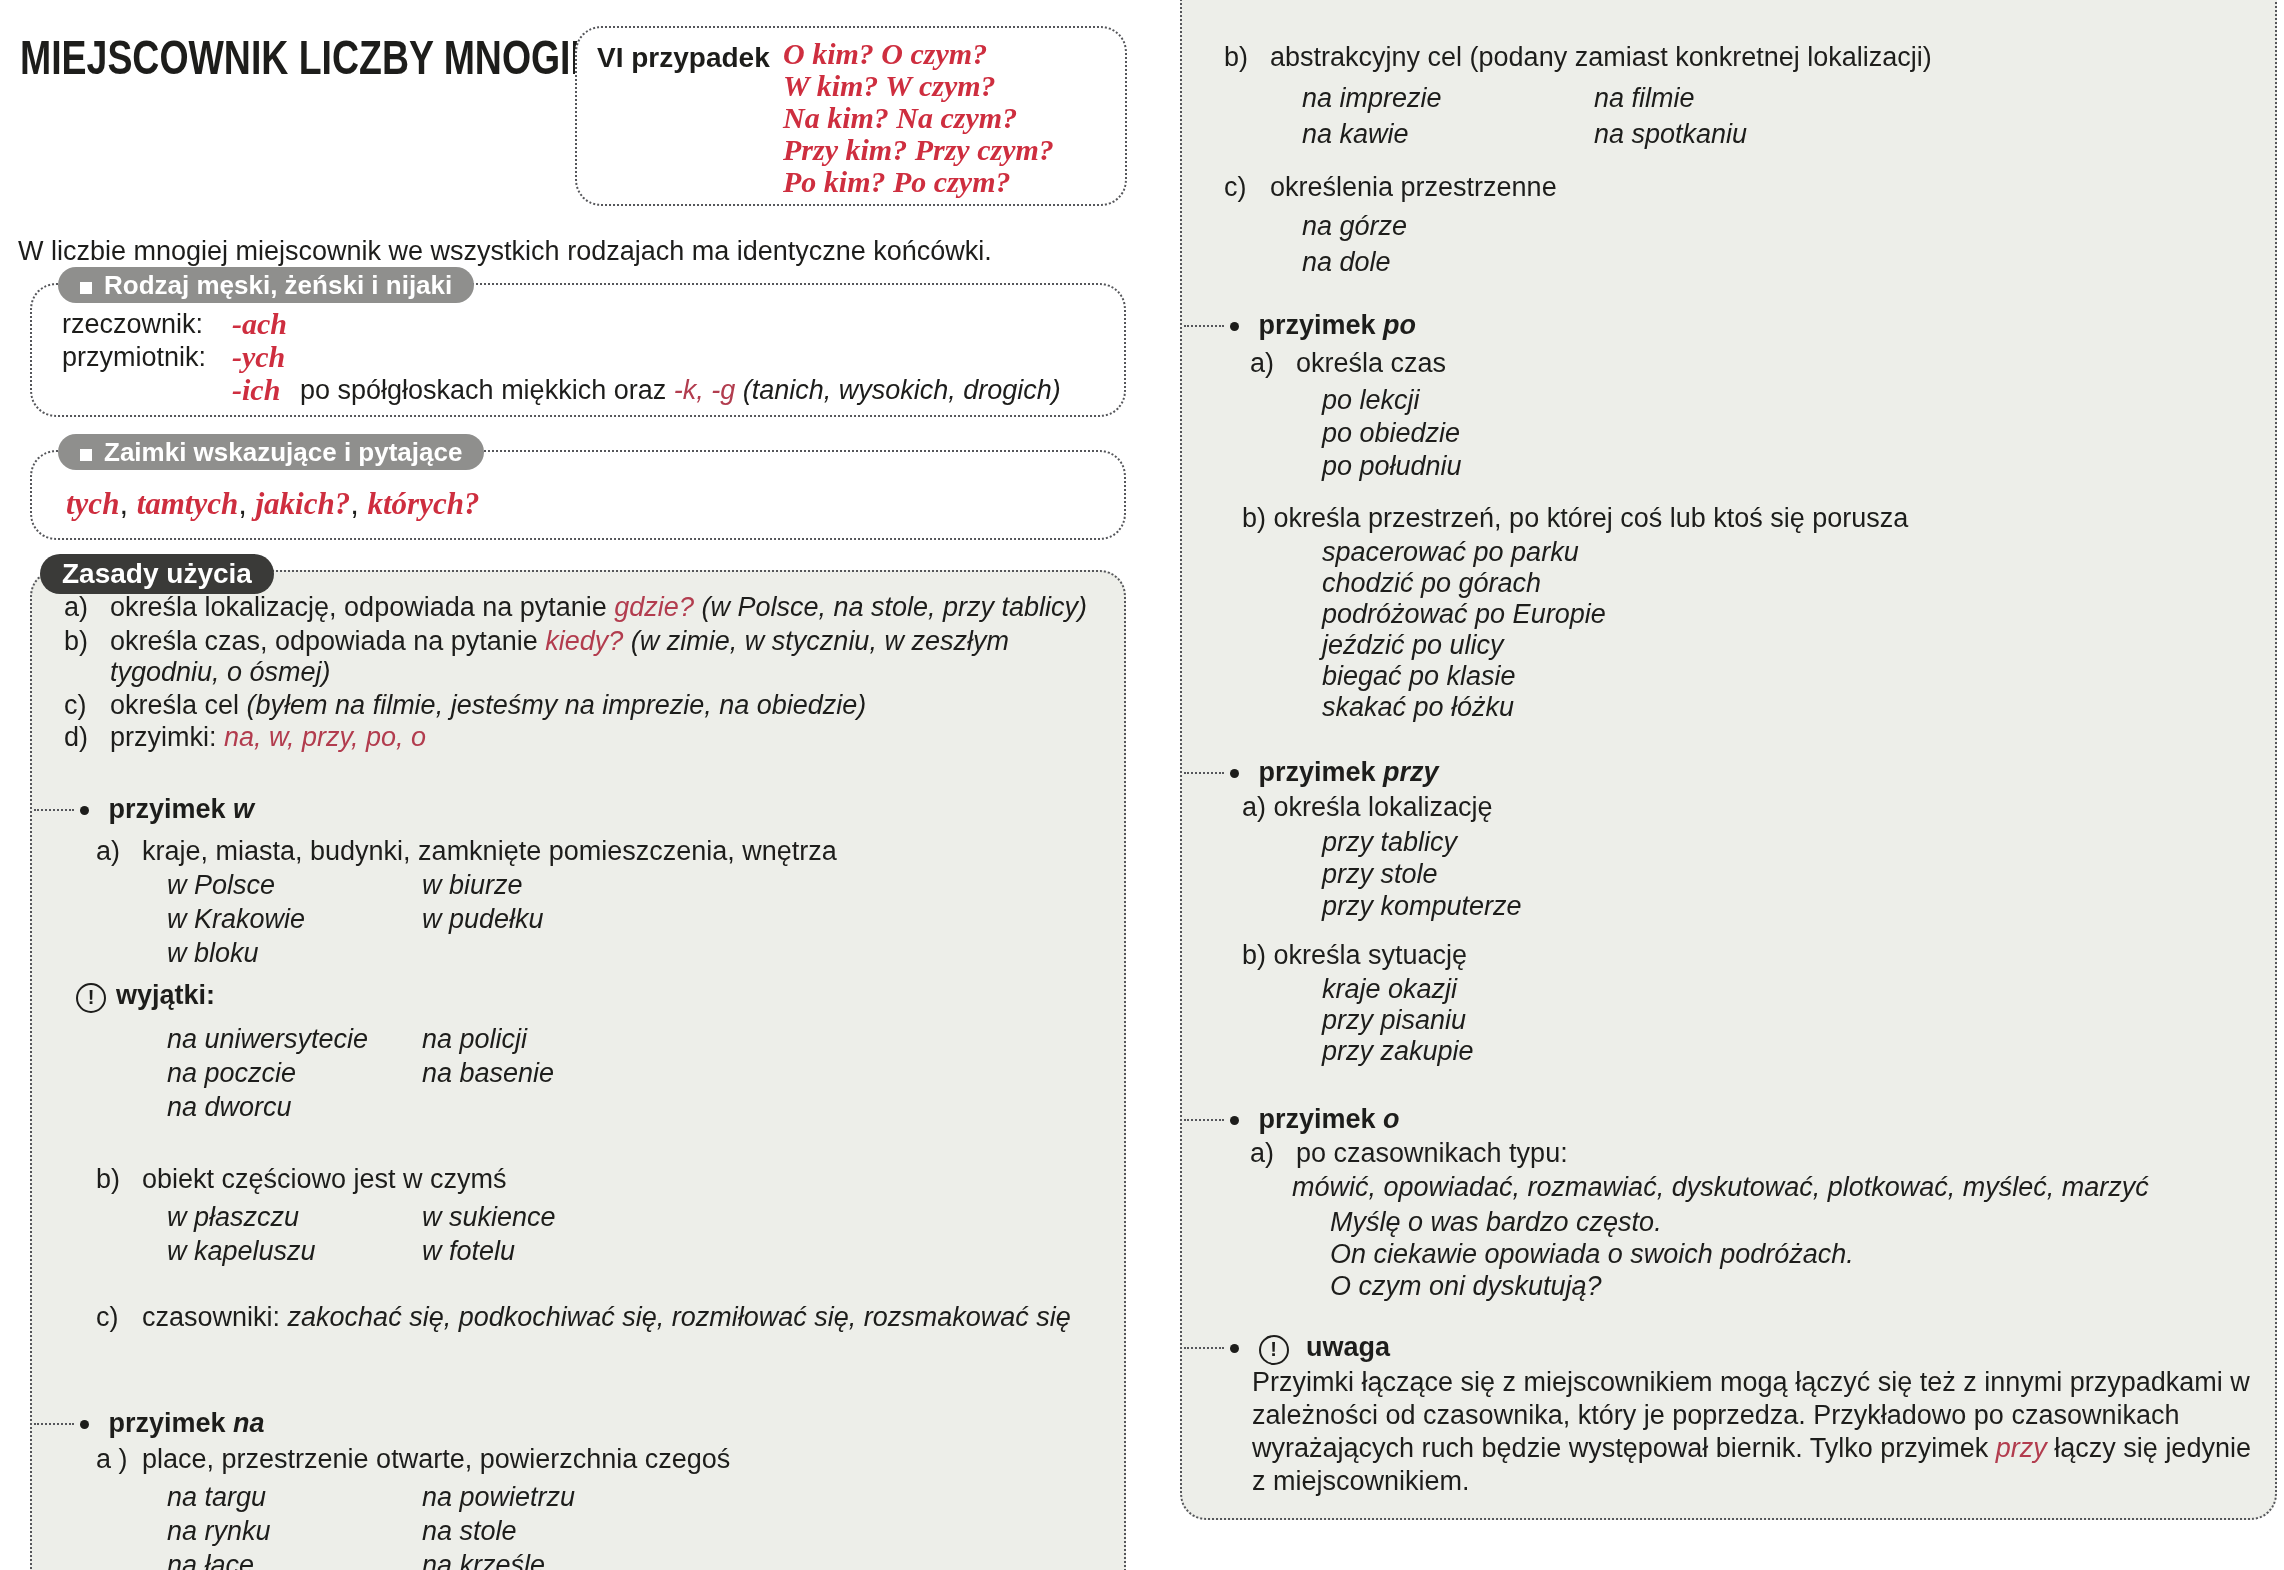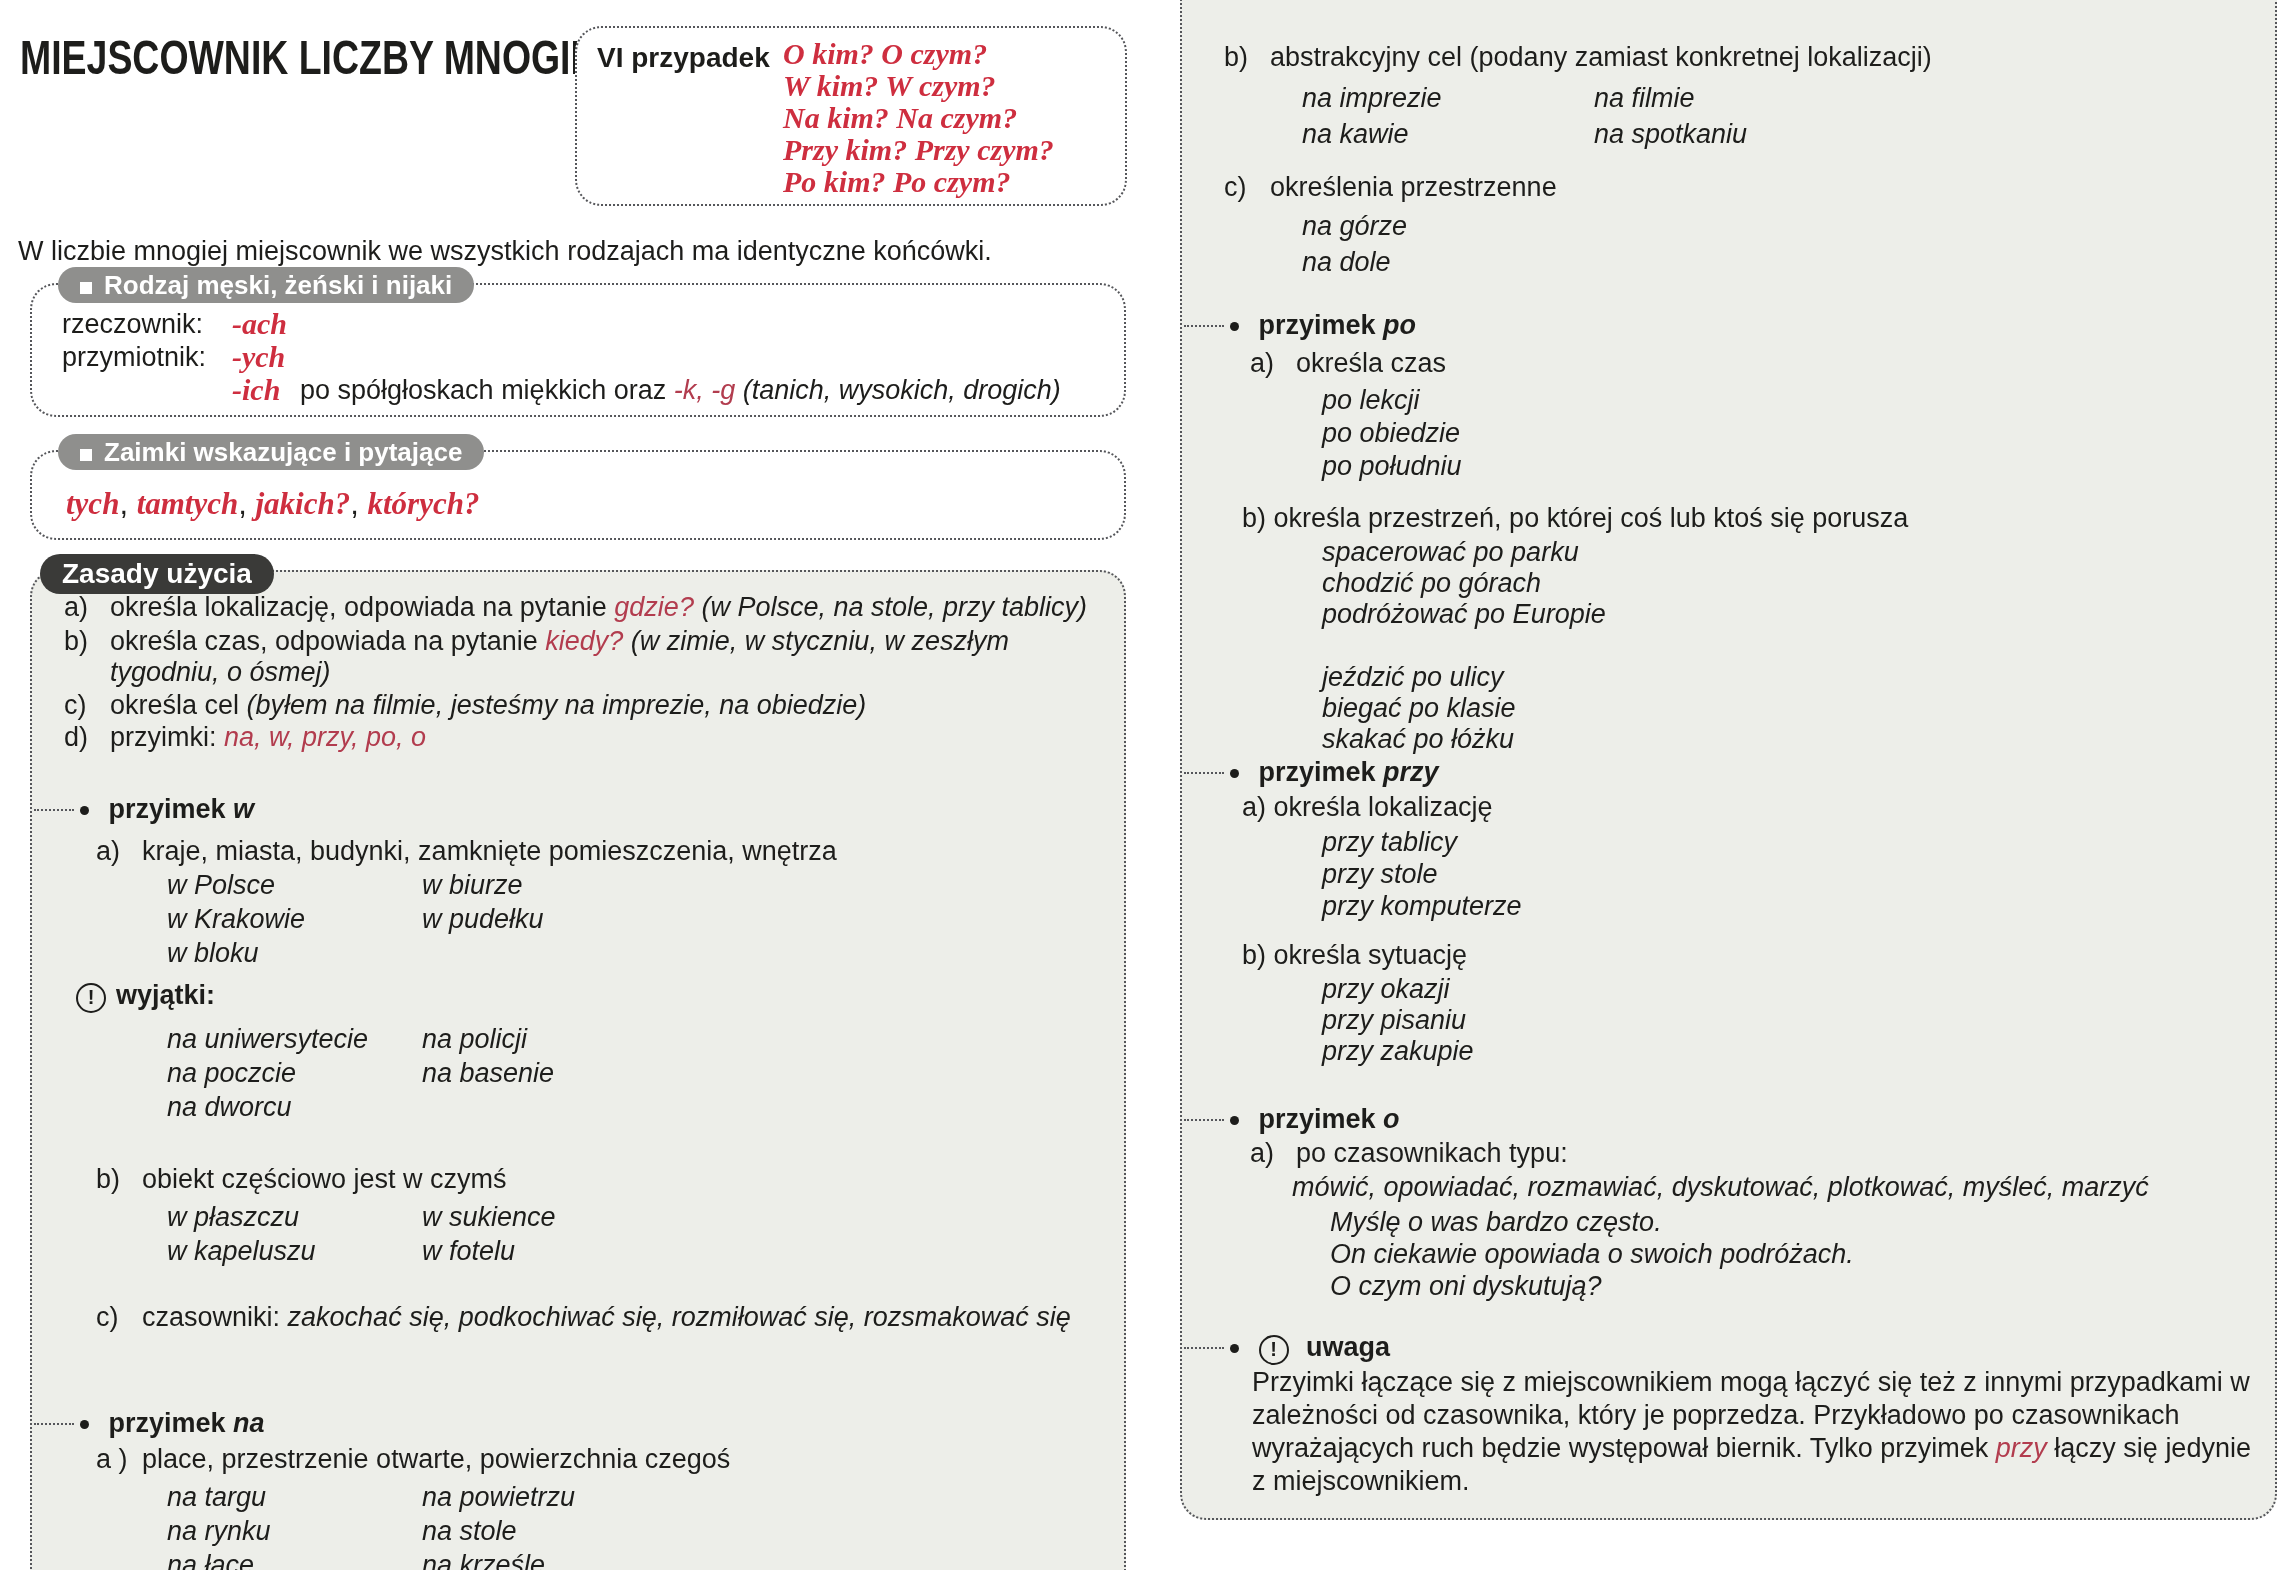--- a/index.html
+++ b/index.html
@@ -207,21 +207,21 @@
     <div class="row ex" style="line-height:33px;">po obiedzie</div>
     <div class="row ex" style="line-height:33px;">po południu</div>
   </div>
   <div class="abs" style="left:60px;top:545px;">
     <span>b)</span>&nbsp;<span>określa przestrzeń, po której coś lub ktoś się porusza</span>
   </div>
   <div class="abs" style="left:140px;top:579px;">
     <div class="row ex" style="line-height:31px;">spacerować po parku</div>
     <div class="row ex" style="line-height:31px;">chodzić po górach</div>
     <div class="row ex" style="line-height:31px;">podróżować po Europie</div>
-    <div class="row ex" style="line-height:31px;margin-top:32px;">jeździć po ulicy</div>
+    <div class="row ex" style="line-height:31px;">jeździć po ulicy</div>
     <div class="row ex" style="line-height:31px;">biegać po klasie</div>
     <div class="row ex" style="line-height:31px;">skakać po łóżku</div>
   </div>
 
   <div class="hrow" style="left:0;top:799px;">
     <span class="conn" style="left:2px;top:15px;"></span>
     <span class="dot" style="margin-left:48px;"></span>
     <span>przyimek</span>&nbsp;<span class="bi">przy</span>
   </div>
   <div class="abs" style="left:60px;top:834px;">
@@ -229,21 +229,21 @@
   </div>
   <div class="abs" style="left:140px;top:868px;">
     <div class="row ex" style="line-height:32px;">przy tablicy</div>
     <div class="row ex" style="line-height:32px;">przy stole</div>
     <div class="row ex" style="line-height:32px;">przy komputerze</div>
   </div>
   <div class="abs" style="left:60px;top:982px;">
     <span>b)</span>&nbsp;<span>określa sytuację</span>
   </div>
   <div class="abs" style="left:140px;top:1016px;">
-    <div class="row ex" style="line-height:31px;">przy okazji</div>
+    <div class="row ex" style="line-height:31px;">kraje okazji</div>
     <div class="row ex" style="line-height:31px;">przy pisaniu</div>
     <div class="row ex" style="line-height:31px;">przy zakupie</div>
   </div>
 
   <div class="hrow" style="left:0;top:1146px;">
     <span class="conn" style="left:2px;top:15px;"></span>
     <span class="dot" style="margin-left:48px;"></span>
     <span>przyimek</span>&nbsp;<span class="bi">o</span>
   </div>
   <div class="abs" style="left:68px;top:1180px;">

